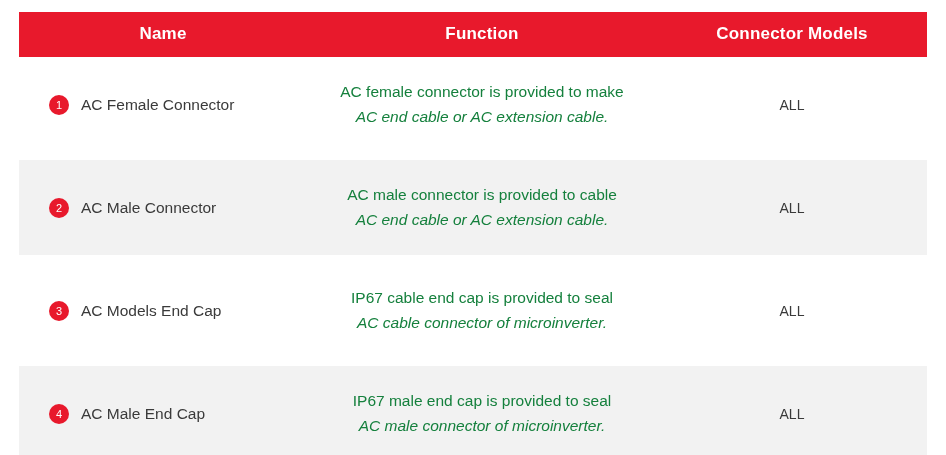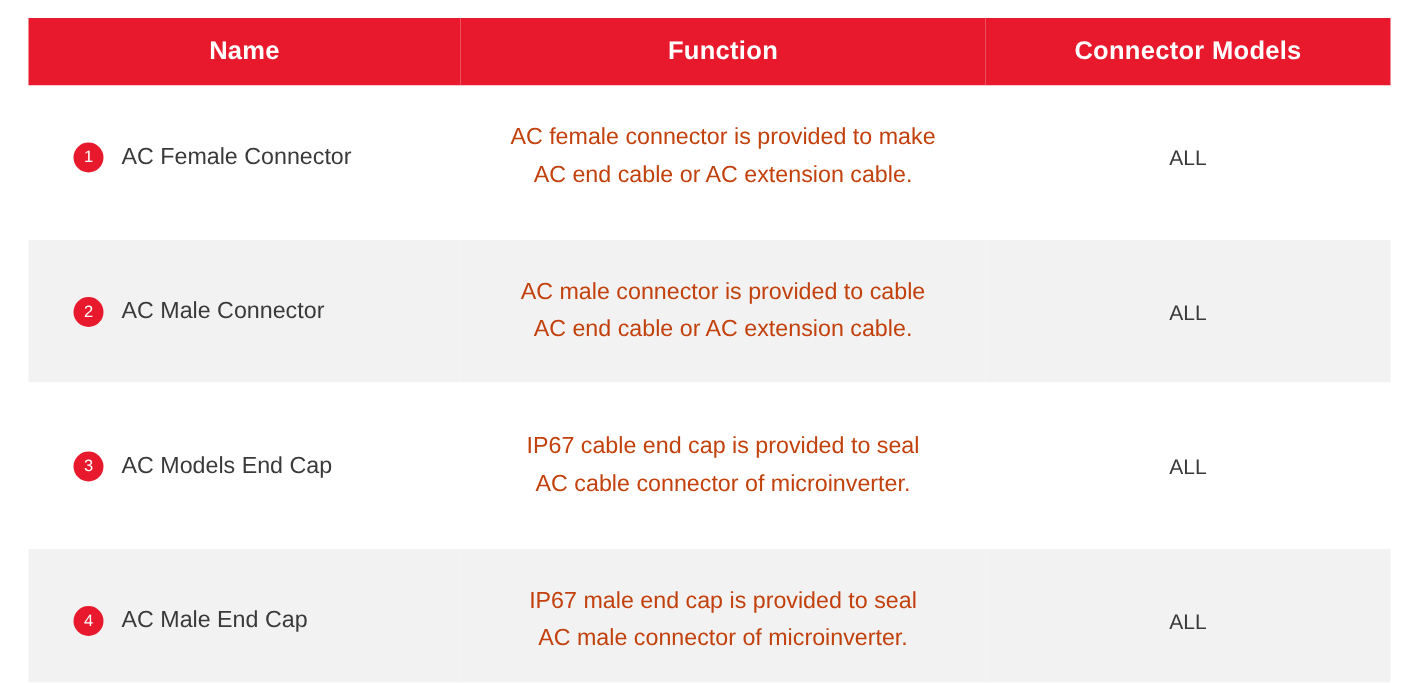--- a/index.html
+++ b/index.html
@@ -73,24 +73,24 @@
   }
   .name-label {
     font-size: 15.5px;
     color: #3a3a3a;
     white-space: nowrap;
   }
   .func-cell {
     text-align: center;
     font-size: 15.5px;
     line-height: 1.55;
-    color: #c2410c;
+    color: #15803d;
     padding: 0 14px;
   }
-  .func-cell .line2 { display: block; }
+  .func-cell .line2 { display: block; font-style: italic; }
   .models-cell {
     text-align: center;
     font-size: 14px;
     color: #3a3a3a;
   }
 </style>
 </head>
 <body>
 
 <div class="page">

